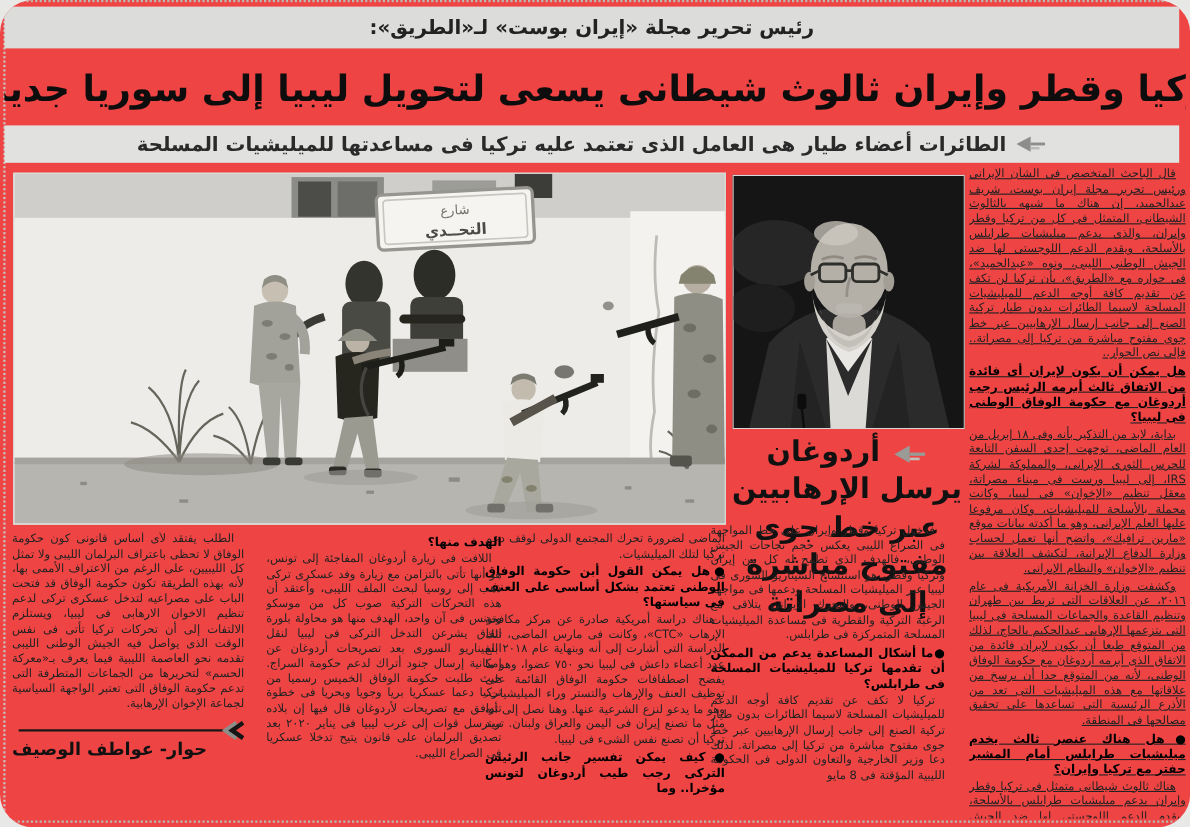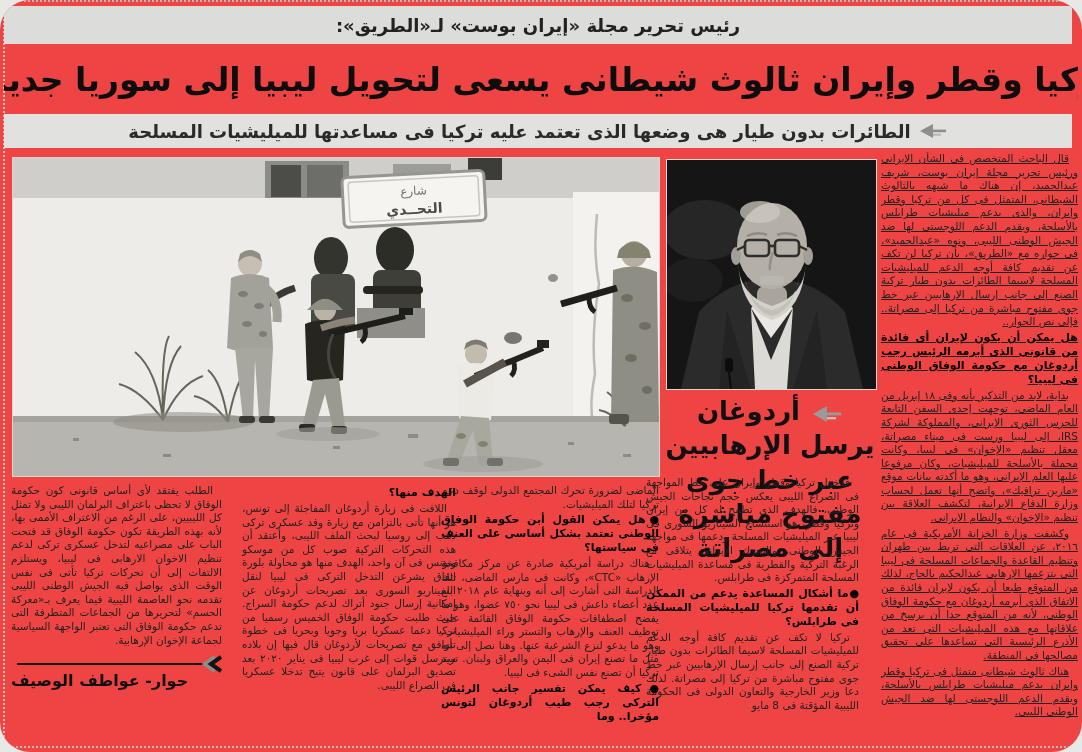--- a/index.html
+++ b/index.html
@@ -79,21 +79,21 @@
   <div class="headline">تركيا وقطر وإيران ثالوث شيطانى يسعى لتحويل ليبيا إلى سوريا جديدة</div>
 
   <div class="subhead">
     <span class="arr">
       <svg width="28" height="16" viewBox="0 0 28 16">
         <polygon points="0,8 13,1 13,15" fill="#8d8d8b"></polygon>
         <rect x="13" y="6.6" width="13" height="2.6" fill="#8d8d8b"></rect>
         <rect x="13" y="10.6" width="8" height="2.2" fill="#b9b9b7"></rect>
       </svg>
     </span>
-    <span>الطائرات بدون طيار هى وضعها الذى تعتمد عليه تركيا فى مساعدتها للميليشيات المسلحة</span>
+    <span>الطائرات أعضاء طيار هى العامل الذى تعتمد عليه تركيا فى مساعدتها للميليشيات المسلحة</span>
   </div>
 
   <div class="photo-main">
     <svg width="646" height="318" viewBox="0 0 646 318">
       <rect width="646" height="318" fill="#ecebe7"></rect>
 
       <rect x="0" y="0" width="646" height="44" fill="#cfcecb"></rect>
       <rect x="252" y="3" width="84" height="40" fill="#8b8b87"></rect>
       <rect x="258" y="7" width="30" height="32" fill="#4c4c48"></rect>
       <rect x="294" y="7" width="36" height="32" fill="#6d6d69"></rect>
@@ -257,23 +257,24 @@
       <svg width="30" height="18" viewBox="0 0 30 18">
         <polygon points="0,9 14,1 14,17" fill="#9a9a96"></polygon>
         <rect x="14" y="7.4" width="14" height="3" fill="#9a9a96"></rect>
         <rect x="14" y="12" width="9" height="2.4" fill="#c0c0bc"></rect>
       </svg>
     </span><span>أردوغان يرسل الإرهابيين عبر خط جوى مفتوح مباشرة إلى مصراتة</span>
   </div>
 
   <div class="col" id="col1">
     <p class="body">قال الباحث المتخصص فى الشأن الإيرانى ورئيس تحرير مجلة إيران بوست، شريف عبدالحميد، إن هناك ما شبهه بالثالوث الشيطانى، المتمثل فى كل من تركيا وقطر وإيران، والذى يدعم ميليشيات طرابلس بالأسلحة، ويقدم الدعم اللوجستى لها ضد الجيش الوطنى الليبى، ونوه «عبدالحميد»، فى حواره مع «الطريق»، بأن تركيا لن تكف عن تقديم كافة أوجه الدعم للميليشيات المسلحة لاسيما الطائرات بدون طيار تركية الصنع إلى جانب إرسال الإرهابيين عبر خط جوى مفتوح مباشرة من تركيا إلى مصراتة.. فإلى نص الحوار..</p>
-    <p class="q">هل يمكن أن يكون لإيران أى فائدة من قانونى الذى أبرمه الرئيس رجب أردوغان مع حكومة الوفاق الوطنى فى ليبيا؟</p>
+    <p class="q">هل يمكن أن يكون لإيران أى فائدة من الاتفاق ثالث أبرمه الرئيس رجب أردوغان مع حكومة الوفاق الوطنى فى ليبيا؟</p>
     <p class="body">بداية، لابد من التذكير بأنه وفى ١٨ إبريل من العام الماضى، توجهت إحدى السفن التابعة للحرس الثورى الإيرانى، والمملوكة لشركة IRS، إلى ليبيا ورست فى ميناء مصراتة، معقل تنظيم «الإخوان» فى ليبيا، وكانت محملة بالأسلحة للميليشيات، وكان مرفوعا عليها العلم الإيرانى، وهو ما أكدته بيانات موقع «مارين ترافيك»، واتضح أنها تعمل لحساب وزارة الدفاع الإيرانية، لتكشف العلاقة بين تنظيم «الإخوان» والنظام الإيرانى.</p>
     <p class="body">وكشفت وزارة الخزانة الأمريكية فى عام ٢٠١٦، عن العلاقات التى تربط بين طهران وتنظيم القاعدة والجماعات المسلحة فى ليبيا التى يتزعمها الإرهابى عبدالحكيم بالحاج، لذلك من المتوقع طبعا أن يكون لإيران فائدة من الاتفاق الذى أبرمه أردوغان مع حكومة الوفاق الوطنى، لأنه من المتوقع جدا أن يرسخ من علاقاتها مع هذه الميليشيات التى تعد من الأذرع الرئيسية التى تساعدها على تحقيق مصالحها فى المنطقة.</p>
+    <p class="q">●هل هناك عنصر ثالث يخدم ميليشيات طرابلس أمام المشير حفتر مع تركيا وإيران؟</p>
     <p class="body">هناك ثالوث شيطانى متمثل فى تركيا وقطر وإيران يدعم ميليشيات طرابلس بالأسلحة، ويقدم الدعم اللوجستى لها ضد الجيش الوطنى الليبى.</p>
   </div>
 
   <div class="col" id="col2">
     <p class="body">فدخول تركيا وقطر وإيران على خط المواجهة فى الصراع الليبى يعكس حجم نجاحات الجيش الوطنى، فالهدف الذى تطمح له كل من إيران وتركيا وقطر، هو استنساخ السيناريو السورى فى ليبيا عبر الميليشيات المسلحة ودعمها فى مواجهة الجيش الوطنى، والتحرك الإيرانى يتلاقى مع الرغبة التركية والقطرية فى مساعدة الميليشيات المسلحة المتمركزة فى طرابلس.</p>
     <p class="q">●ما أشكال المساعدة يدعم من الممكن أن تقدمها تركيا للميليشيات المسلحة فى طرابلس؟</p>
     <p class="body">تركيا لا تكف عن تقديم كافة أوجه الدعم للميليشيات المسلحة لاسيما الطائرات بدون طيار تركية الصنع إلى جانب إرسال الإرهابيين عبر خط جوى مفتوح مباشرة من تركيا إلى مصراتة. لذلك دعا وزير الخارجية والتعاون الدولى فى الحكومة الليبية المؤقتة فى 8 مايو</p>
   </div>
 
   <div class="col" id="col3">

